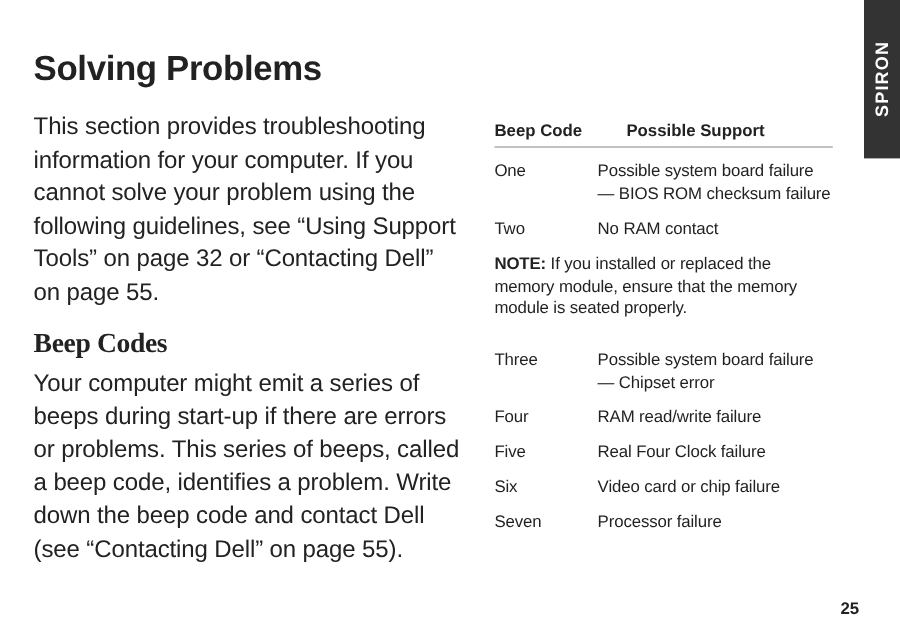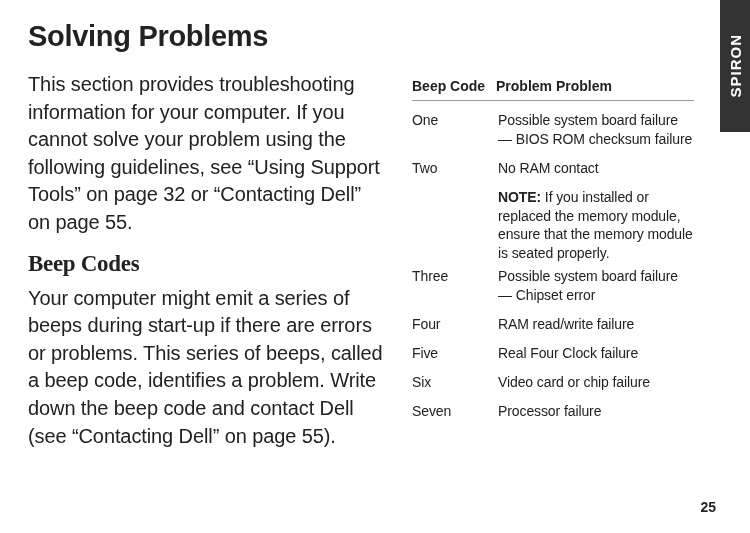--- a/index.html
+++ b/index.html
@@ -25,21 +25,21 @@
       justify-content: center;
     }
     .side-tab-text {
       writing-mode: vertical-rl;
       transform: rotate(180deg);
       font-weight: bold;
       font-size: 15px;
       letter-spacing: 1px;
     }
     .page {
-      padding: 20px 40px 20px 28px;
+      padding: 42px 40px 20px 28px;
       display: flex;
       gap: 24px;
     }
     .col-left {
       width: 360px;
       flex-shrink: 0;
     }
     .col-right {
       flex: 1;
       padding-top: 58px;
@@ -66,32 +66,32 @@
       line-height: 1.38;
       color: #222;
       letter-spacing: -0.1px;
     }
     .table-head {
       display: flex;
       border-bottom: 1px solid #999;
       padding-bottom: 6px;
       margin-bottom: 10px;
     }
-    .table-head .col-code { width: 84px; font-weight: bold; font-size: 14px; }
+    .table-head .col-code { width: 110px; font-weight: bold; font-size: 14px; }
     .table-head .col-prob { flex: 1; font-weight: bold; font-size: 14px; }
     .row {
       display: flex;
       margin-bottom: 10px;
       font-size: 14px;
       line-height: 1.35;
       letter-spacing: -0.1px;
     }
     .row .col-code { width: 86px; flex-shrink: 0; }
     .row .col-prob { flex: 1; }
-    .note-row { margin-top: 4px; margin-bottom: 4px; }
+    .note-row { margin-top: 4px; margin-bottom: 24px; flex-direction: column; }
     .note-label { font-weight: bold; }
     .page-num {
       position: absolute;
       bottom: 18px;
       right: 34px;
       font-size: 14px;
       font-weight: bold;
     }
   </style>
 </head>
@@ -105,21 +105,21 @@
   <div class="col-left">
     <h1>Solving Problems</h1>
     <p>This section provides troubleshooting information for your computer. If you cannot solve your problem using the following guidelines, see “Using Support Tools” on page 32 or “Contacting Dell” on page 55.</p>
     <h2>Beep Codes</h2>
     <p>Your computer might emit a series of beeps during start-up if there are errors or problems. This series of beeps, called a beep code, identifies a problem. Write down the beep code and contact Dell (see “Contacting Dell” on page 55).</p>
   </div>
 
   <div class="col-right">
     <div class="table-head">
       <div class="col-code">Beep Code</div>
-      <div class="col-prob">Problem Problem</div>
+      <div class="col-prob">Possible Support</div>
     </div>
 
     <div class="row">
       <div class="col-code">One</div>
       <div class="col-prob">Possible system board failure — BIOS ROM checksum failure</div>
     </div>
 
     <div class="row">
       <div class="col-code">Two</div>
       <div class="col-prob">No RAM contact</div>

